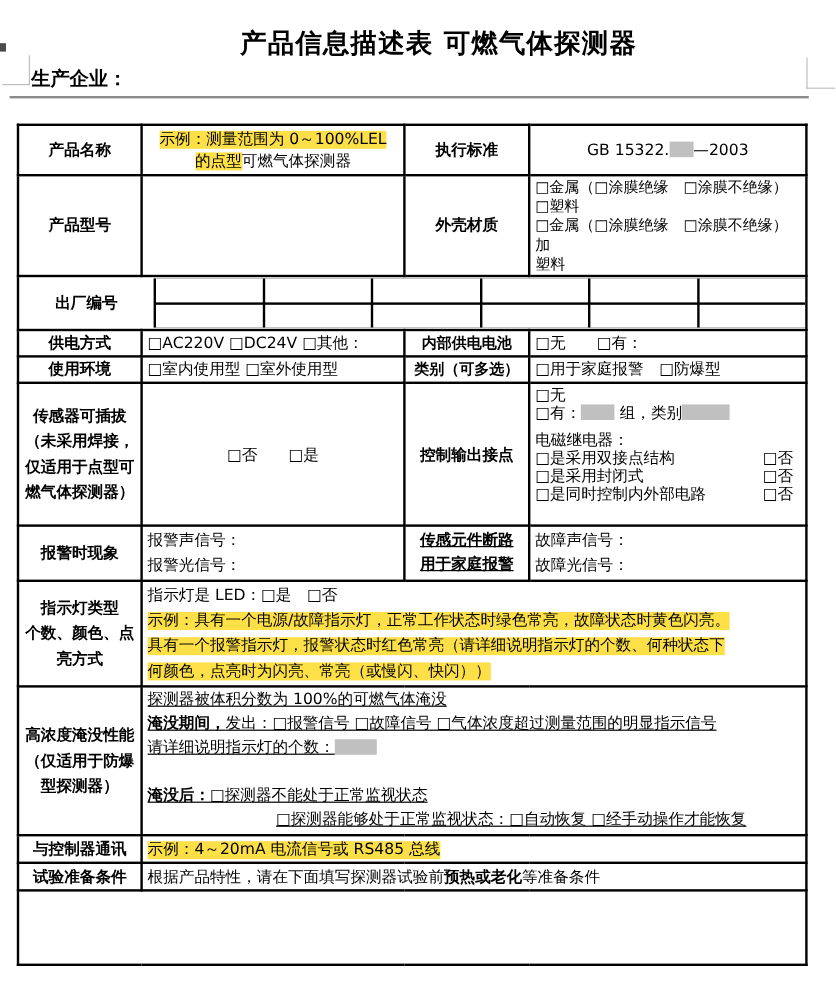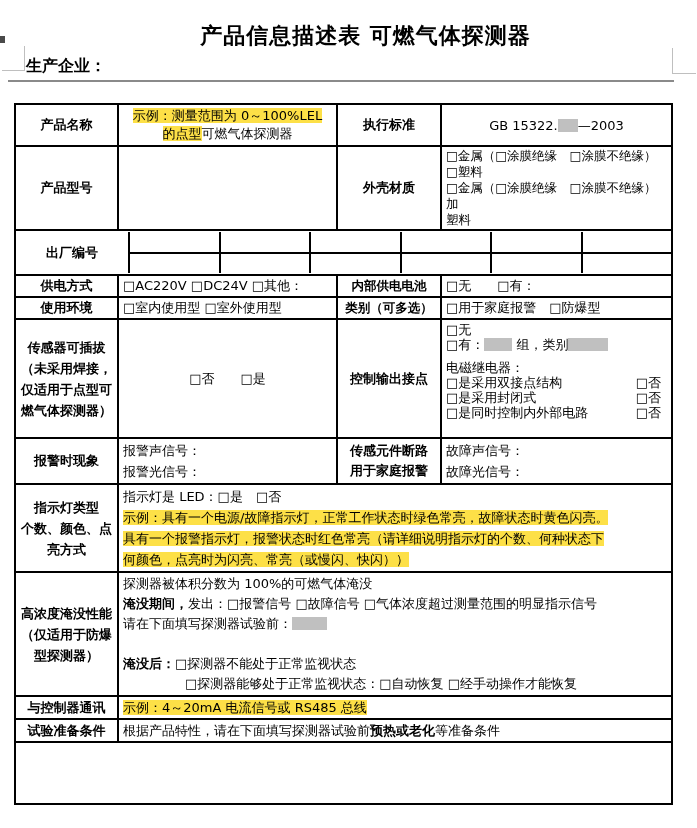--- a/index.html
+++ b/index.html
@@ -24,32 +24,32 @@
   table { position:absolute; top:103px; left:14px; width:657px;
           border-collapse:collapse; table-layout:fixed; font-size:13px; }
   td { border:2px solid #000; padding:1px 4px; vertical-align:middle; overflow:hidden; }
   .lbl { font-weight:bold; text-align:center; padding:1px 2px; }
   .ctr { text-align:center; }
   .top { vertical-align:top; }
   .hl { background:#fde047; }
   .redact { display:inline-block; background:#c0c0c0; height:13px; vertical-align:-2px; }
   .r20{width:20px;} .r28{width:28px;} .r35{width:35px;} .r40{width:40px;}
   .ln  { line-height:21px; }
-  .l20 { line-height:20px; }
+  .l20 { line-height:20px;text-decoration:underline; }
   .l15 { line-height:15px; }
   .tight { line-height:16px; font-size:12.5px; }
   .flexline { display:flex; justify-content:space-between; padding-right:6px; }
   .pad0 { padding:0; }
   
   .serial-wrap { display:flex; height:41px; }
   .serial-label { width:112px; display:flex; align-items:center; justify-content:center; font-weight:bold; }
   .serial-grid { flex:1; display:grid; grid-template-columns:repeat(6,1fr);
                  grid-template-rows:1fr 1fr; background:#000; gap:2px; padding-left:2px; }
   .serial-cell { background:#fff; }
-  .indent { padding-left:62px; display:block; }
+  .indent { padding-left:62px; display:block;text-align:center; }
   .spacer20 { height:20px; }
   .spacer8 { height:8px; }
 </style>
 </head>
 <body>
 
 <div id="title">产品信息描述表 可燃气体探测器</div>
 <div id="mfr">生产企业：</div>
 <div id="mfr-line"></div>
 <div id="edge-square"></div>
@@ -189,21 +189,21 @@
 
   <tr style="height:124px">
     <td class="lbl">
       <div class="ln">高浓度淹没性能</div>
       <div class="ln">（仅适用于防爆</div>
       <div class="ln">型探测器）</div>
     </td>
     <td colspan="3" class="top">
       <div class="l20">探测器被体积分数为 100%的可燃气体淹没</div>
       <div class="l20"><b>淹没期间，</b><span>发出：□报警信号 □故障信号 □气体浓度超过测量范围的明显指示信号</span></div>
-      <div class="l20"><span>请在下面填写探测器试验前：</span><span class="redact r35"></span></div>
+      <div class="l20"><span>请详细说明指示灯的个数：</span><span class="redact r35"></span></div>
       <div class="spacer20"></div>
       <div class="l20"><b>淹没后：</b><span>□探测器不能处于正常监视状态</span></div>
       <div class="l20">
             <span class="indent">□探测器能够处于正常监视状态：□自动恢复 □经手动操作才能恢复</span>
           </div>
     </td>
   </tr>
 
   <tr style="height:23px">
     <td class="lbl">与控制器通讯</td>

